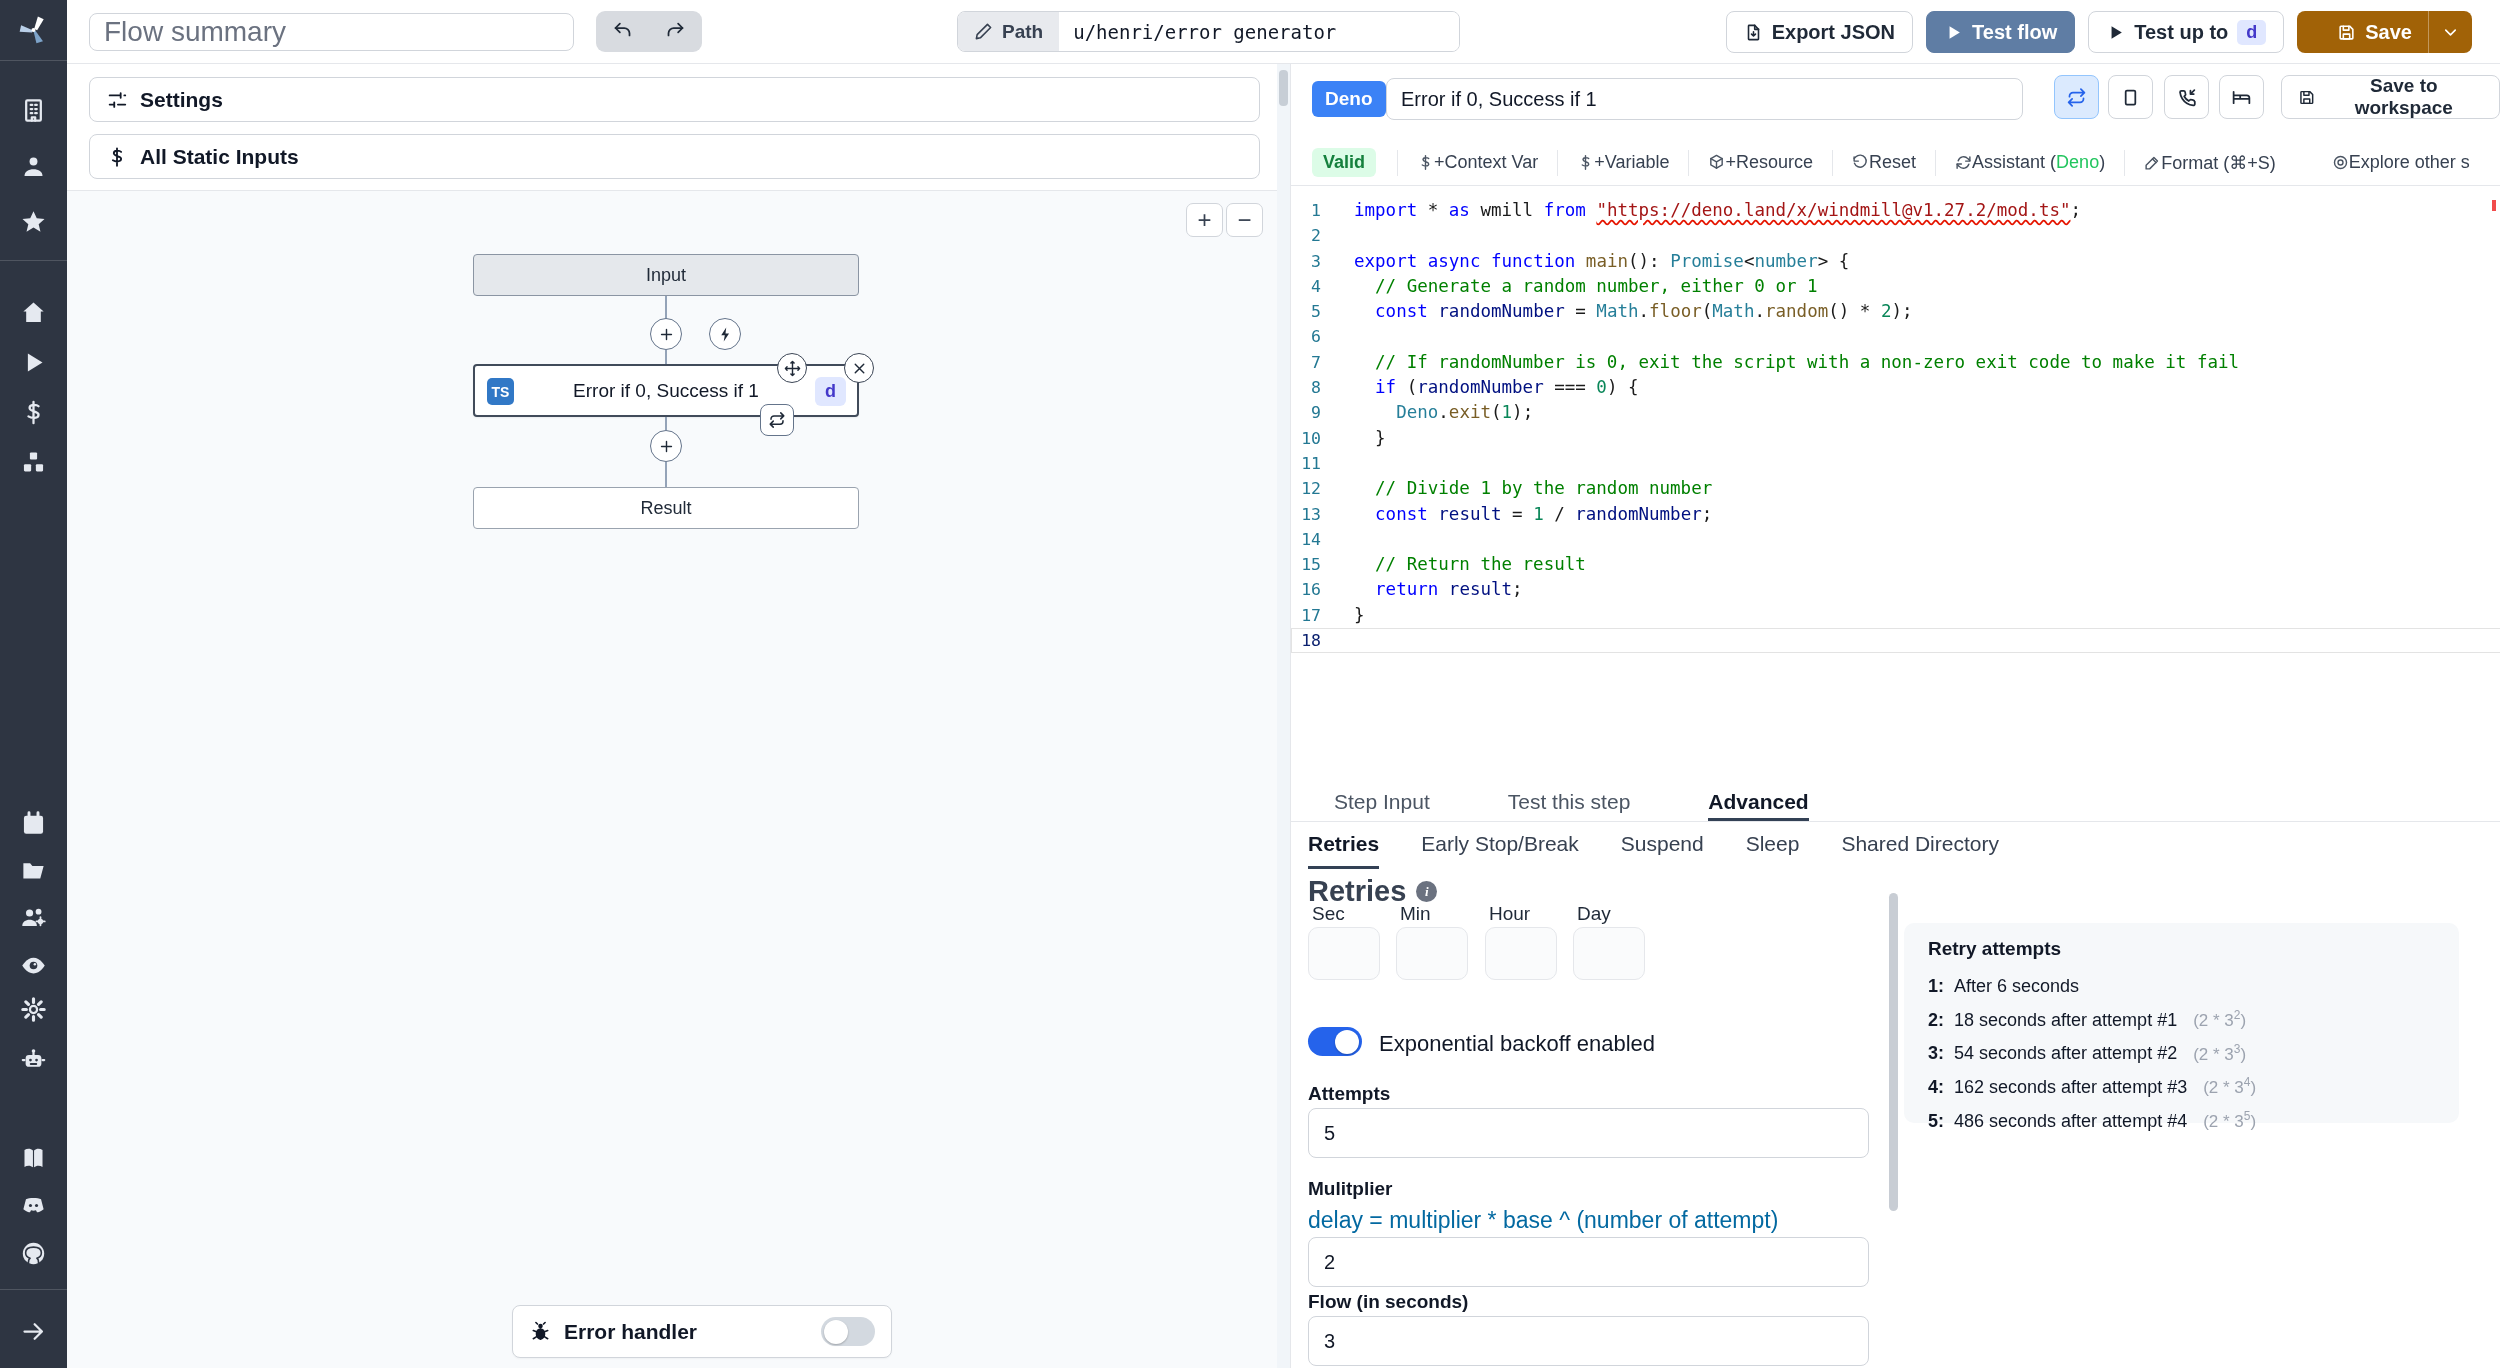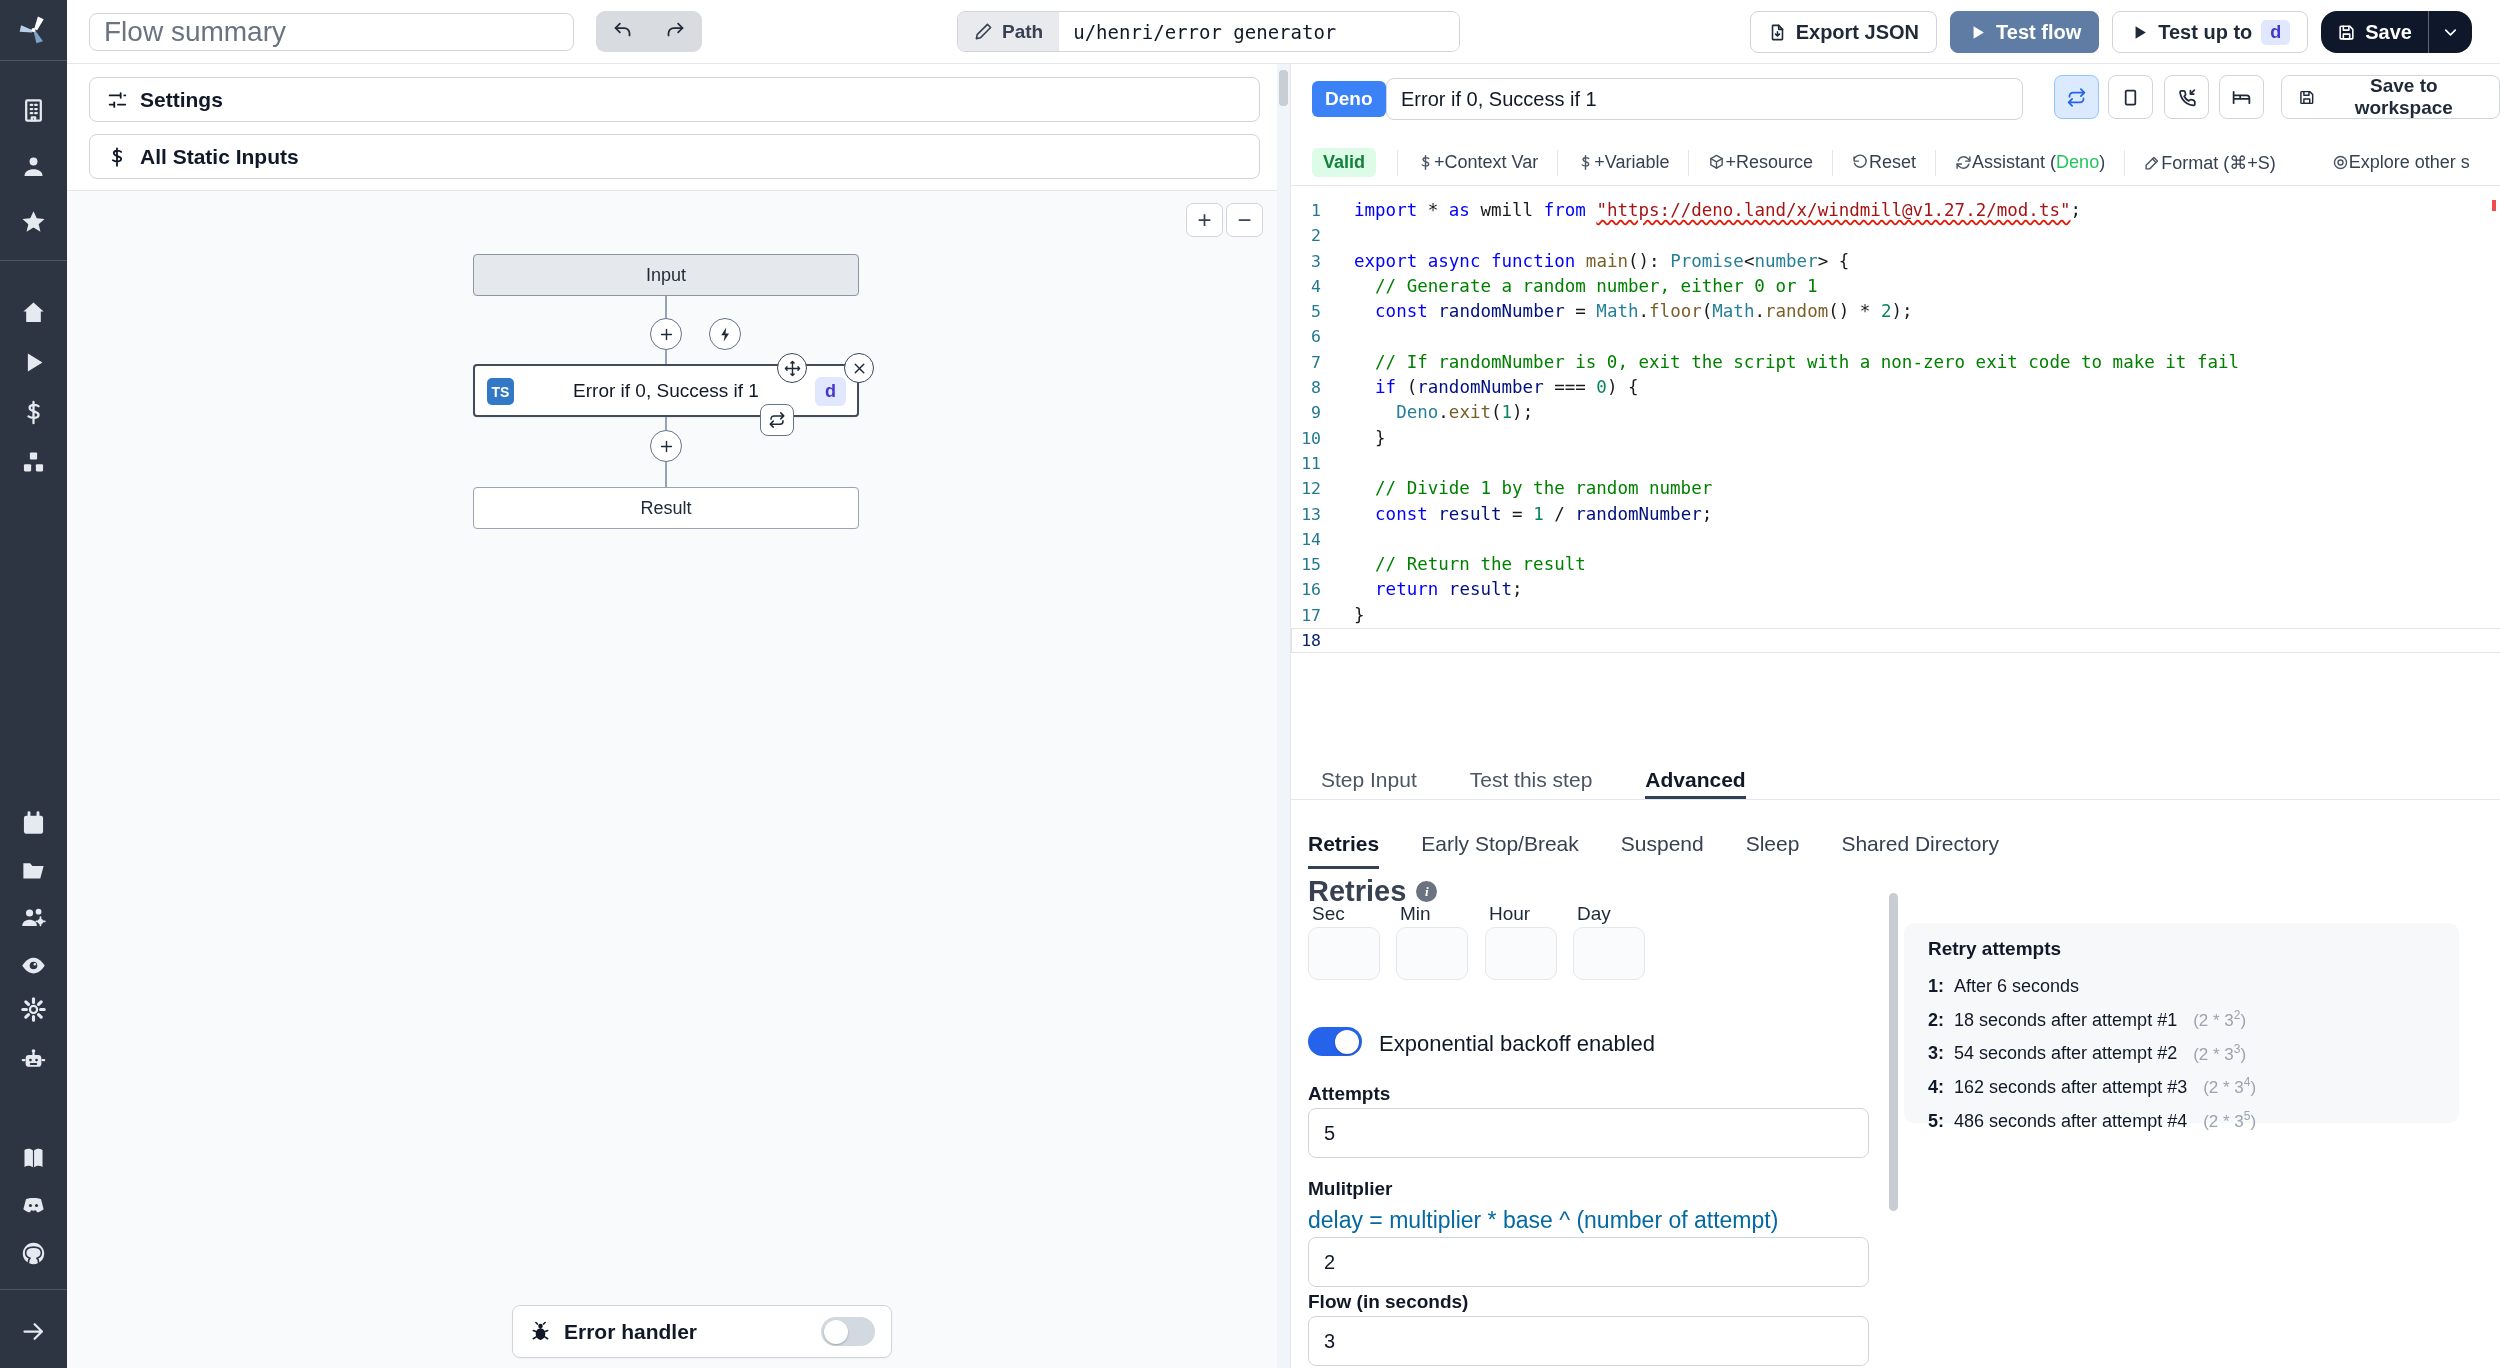--- a/index.html
+++ b/index.html
@@ -27,21 +27,21 @@
   .path-group { position:absolute; left:890px; top:11px; height:41px; display:flex; border:1px solid #d1d5db; border-radius:8px; overflow:hidden; }
   .path-label { display:flex; align-items:center; gap:9px; background:#e8eaee; padding:0 16px; font-size:19px; font-weight:600; color:#374151; }
   .path-label svg { width:19px; height:19px; }
   .path-input { width:400px; border:none; outline:none; font-family:"DejaVu Sans Mono", monospace; font-size:19px; padding:0 14px; color:#111827; }
   .tb-right { position:absolute; right:28px; top:11px; height:42px; display:flex; gap:13px; }
   .btn { display:flex; align-items:center; gap:9px; border-radius:8px; padding:0 17px; font-size:20px; font-weight:600; cursor:pointer; white-space:nowrap; }
   .btn svg { width:19px; height:19px; }
   .btn.white { background:#fff; border:1px solid #d1d5db; color:#1f2937; }
   .btn.blue { background:#5f7da4; color:#fff; border:1px solid #5f7da4; }
   .dbadge { background:#e0e7ff; color:#4338ca; border-radius:5px; padding:2px 9px; font-size:18px; font-weight:700; }
-  .save-group { display:flex; background:#0f172a; border-radius:16px; color:#fff; cursor:pointer; }
+  .save-group { display:flex; background:#a16207; border-radius:8px; color:#fff; cursor:pointer;padding-left:24px; }
   .save-main { display:flex; align-items:center; gap:9px; padding:0 16px; font-size:20px; font-weight:600; border-right:1px solid rgba(255,255,255,.35); }
   .save-main svg, .save-caret svg { width:19px; height:19px; }
   .save-caret { display:flex; align-items:center; padding:0 12px; }
 
   
   .left-panel { position:absolute; left:67px; top:64px; width:1210px; height:1304px; background:#fff; }
   .panel-box { position:absolute; left:22px; width:1171px; height:45px; border:1px solid #d1d5db; border-radius:8px; background:#fff; display:flex; align-items:center; gap:12px; padding:0 16px; font-size:21px; font-weight:700; color:#111827; cursor:pointer; }
   .panel-box svg { width:22px; height:22px; color:#111827; }
   .canvas { position:absolute; left:0; top:126px; width:1210px; height:1178px; background:#f8fafc; border-top:1px solid #e5e7eb; }
   .zoom-btn { position:absolute; top:12px; width:37px; height:34px; background:#fff; border:1px solid #d1d5db; border-radius:7px; font-size:24px; line-height:30px; text-align:center; color:#374151; cursor:pointer; }
@@ -95,21 +95,21 @@
   .code-line .ln { width:45px; text-align:right; padding-right:15px; color:#237893; flex:none; font-size:16.5px; }
   .code-line .code-text { padding-left:18px; }
   .code-line.current { outline:1px solid #e3e3e3; outline-offset:-1px; }
   .code-line.current .ln { color:#0b216f; }
   .tk-kw{color:#0000ff} .tk-type{color:#267f99} .tk-fn{color:#795E26} .tk-var{color:#001080}
   .tk-num{color:#098658} .tk-str{color:#a31515} .tk-com{color:#008000} .tk-def{color:#1b1b1b}
   .tk-sq { text-decoration:underline; text-decoration-style:wavy; text-decoration-color:#e51400; text-underline-offset:3px; }
   .ruler-mark { position:absolute; right:5px; top:14px; width:4px; height:11px; background:#f14c4c; }
 
   
-  .tabs-row { position:absolute; left:0; top:700px; width:1210px; height:36px; border-bottom:1px solid #e5e7eb; display:flex; padding-left:30px; gap:53px; }
+  .tabs-row { position:absolute; left:0; top:722px; width:1210px; height:36px; border-bottom:1px solid #e5e7eb; display:flex; padding-left:43px; gap:78px; }
   .tab { font-size:21px; color:#4b5563; padding-top:4px; cursor:pointer; }
   .tab.active { color:#111827; font-weight:600; border-bottom:3px solid #334155; }
   .subtabs-row { position:absolute; left:0; top:760px; width:1210px; height:45px; display:flex; padding-left:17px; gap:42px; }
   .subtab { font-size:21px; color:#374151; padding-top:8px; cursor:pointer; }
   .subtab.active { color:#111827; font-weight:600; border-bottom:3px solid #334155; }
 
   
   .rp-content { position:absolute; left:0; top:805px; width:1210px; height:499px; overflow:hidden; }
   .retries-title { position:absolute; left:17px; top:6px; font-size:29px; font-weight:800; color:#374151; display:flex; align-items:center; gap:10px; }
   .info-dot { width:21px; height:21px; border-radius:50%; background:#6b7280; color:#fff; font-size:13px; font-weight:700; font-family:"Liberation Serif", serif; font-style:italic; display:flex; align-items:center; justify-content:center; }

